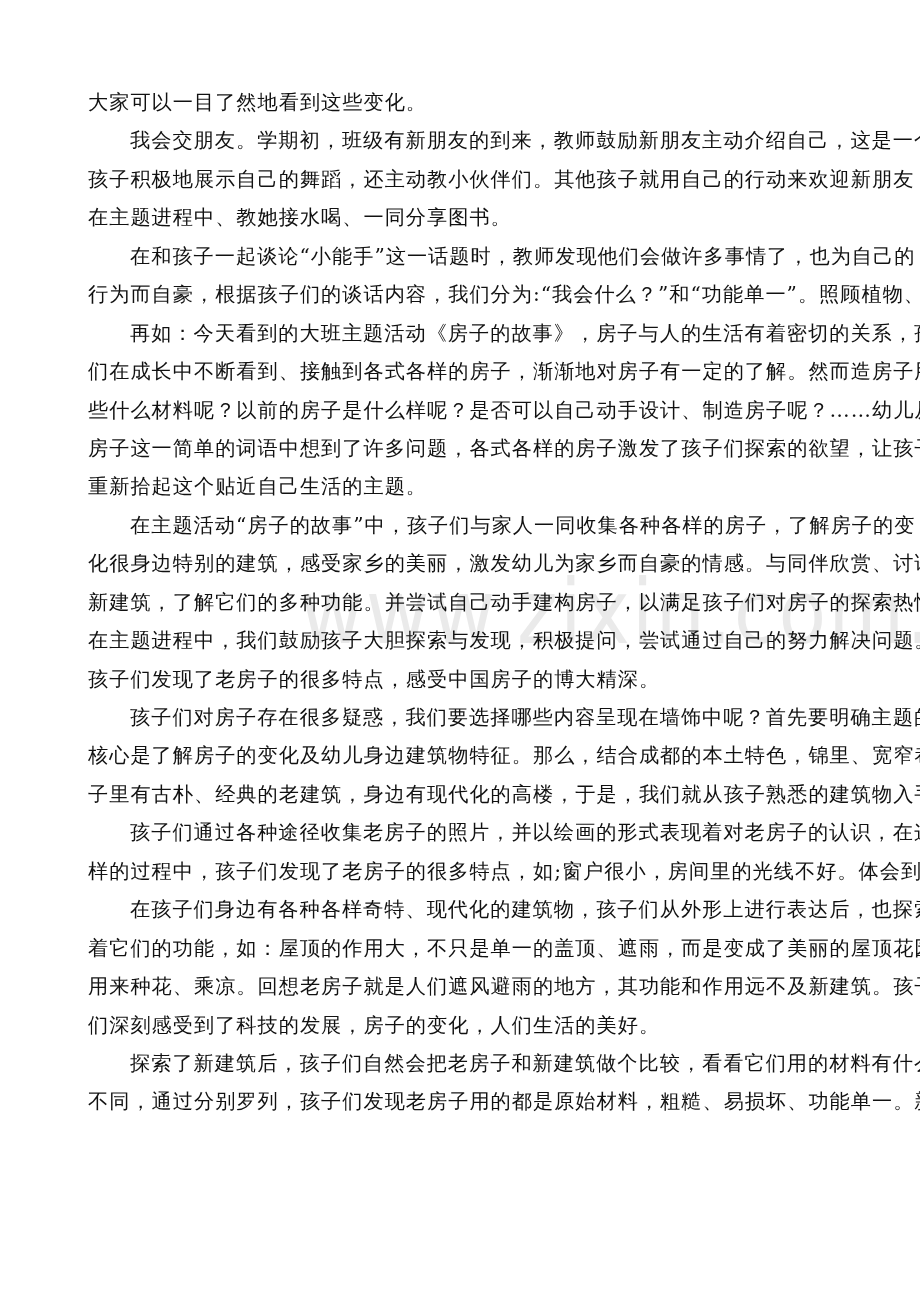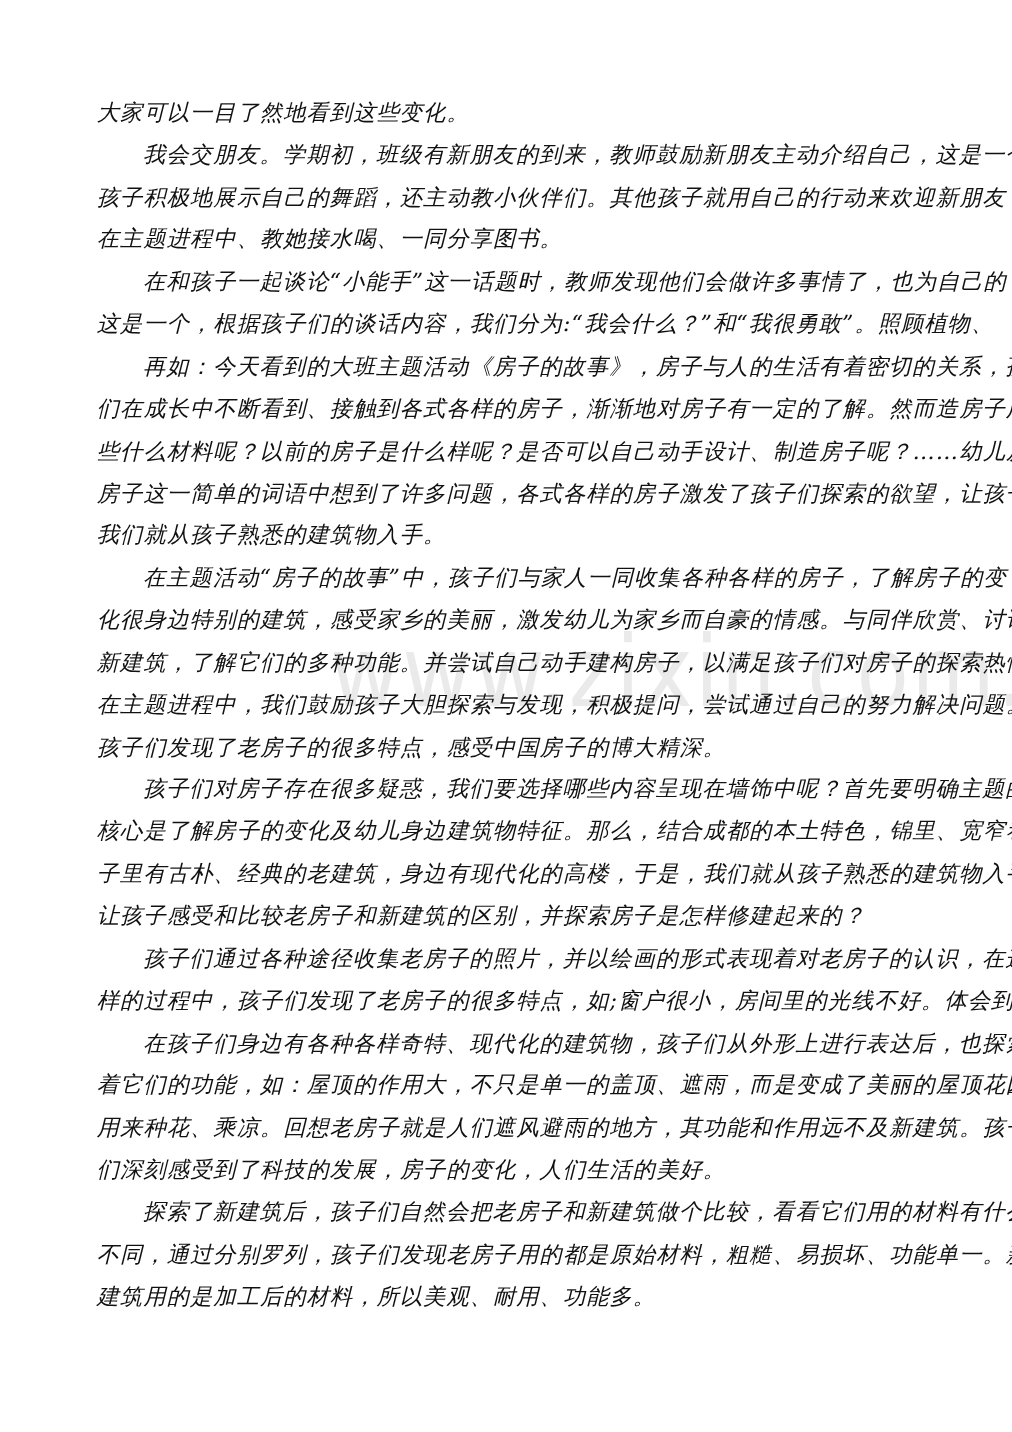--- a/index.html
+++ b/index.html
@@ -21,21 +21,20 @@
       top: 0;
       width: 920px;
       height: 1302px;
       background: #ffffff;
     }
     .content {
       position: absolute;
       left: 88px;
       top: 83px;
       width: 745px;
-      font-style: italic;
     }
     .line {
       height: 38.45px;
       line-height: 38.45px;
       font-size: 20.2px;
       white-space: nowrap;
       letter-spacing: 1px;
     }
     .line.indent {
       padding-left: 42px;
@@ -67,57 +66,55 @@
     </div>
 
     <div>
       <div class="line indent">我会交朋友。学期初，班级有新朋友的到来，教师鼓励新朋友主动介绍自己，这是一个</div>
       <div class="line">孩子积极地展示自己的舞蹈，还主动教小伙伴们。其他孩子就用自己的行动来欢迎新朋友，</div>
       <div class="line">在主题进程中、教她接水喝、一同分享图书。</div>
     </div>
 
     <div>
       <div class="line indent">在和孩子一起谈论“小能手”这一话题时，教师发现他们会做许多事情了，也为自己的</div>
-      <div class="line">这是一个，根据孩子们的谈话内容，我们分为:“我会什么？”和“我很勇敢”。照顾植物、</div>
+      <div class="line">行为而自豪，根据孩子们的谈话内容，我们分为:“我会什么？”和“功能单一”。照顾植物、</div>
     </div>
 
     <div>
       <div class="line indent">再如：今天看到的大班主题活动《房子的故事》，房子与人的生活有着密切的关系，孩子</div>
       <div class="line">们在成长中不断看到、接触到各式各样的房子，渐渐地对房子有一定的了解。然而造房子用</div>
       <div class="line">些什么材料呢？以前的房子是什么样呢？是否可以自己动手设计、制造房子呢？……幼儿从</div>
       <div class="line">房子这一简单的词语中想到了许多问题，各式各样的房子激发了孩子们探索的欲望，让孩子</div>
-      <div class="line">我们就从孩子熟悉的建筑物入手。</div>
+      <div class="line">重新拾起这个贴近自己生活的主题。</div>
     </div>
 
     <div>
       <div class="line indent">在主题活动“房子的故事”中，孩子们与家人一同收集各种各样的房子，了解房子的变</div>
       <div class="line">化很身边特别的建筑，感受家乡的美丽，激发幼儿为家乡而自豪的情感。与同伴欣赏、讨论</div>
       <div class="line">新建筑，了解它们的多种功能。并尝试自己动手建构房子，以满足孩子们对房子的探索热情。</div>
       <div class="line">在主题进程中，我们鼓励孩子大胆探索与发现，积极提问，尝试通过自己的努力解决问题。</div>
       <div class="line">孩子们发现了老房子的很多特点，感受中国房子的博大精深。</div>
     </div>
 
     <div>
       <div class="line indent">孩子们对房子存在很多疑惑，我们要选择哪些内容呈现在墙饰中呢？首先要明确主题的</div>
       <div class="line">核心是了解房子的变化及幼儿身边建筑物特征。那么，结合成都的本土特色，锦里、宽窄巷</div>
       <div class="line">子里有古朴、经典的老建筑，身边有现代化的高楼，于是，我们就从孩子熟悉的建筑物入手，</div>
-      <div class="line">让孩子感受和比较老房子和新建筑的区别，并探索房子是怎样修建起来的？</div>
     </div>
 
     <div>
       <div class="line indent">孩子们通过各种途径收集老房子的照片，并以绘画的形式表现着对老房子的认识，在这</div>
       <div class="line">样的过程中，孩子们发现了老房子的很多特点，如;窗户很小，房间里的光线不好。体会到了</div>
     </div>
 
     <div>
       <div class="line indent">在孩子们身边有各种各样奇特、现代化的建筑物，孩子们从外形上进行表达后，也探索</div>
       <div class="line">着它们的功能，如：屋顶的作用大，不只是单一的盖顶、遮雨，而是变成了美丽的屋顶花园，</div>
       <div class="line">用来种花、乘凉。回想老房子就是人们遮风避雨的地方，其功能和作用远不及新建筑。孩子</div>
       <div class="line">们深刻感受到了科技的发展，房子的变化，人们生活的美好。</div>
     </div>
 
     <div>
       <div class="line indent">探索了新建筑后，孩子们自然会把老房子和新建筑做个比较，看看它们用的材料有什么</div>
       <div class="line">不同，通过分别罗列，孩子们发现老房子用的都是原始材料，粗糙、易损坏、功能单一。新</div>
-      <div class="line">建筑用的是加工后的材料，所以美观、耐用、功能多。</div>
     </div>
   </div>
 </div>
 
 </body></html>

